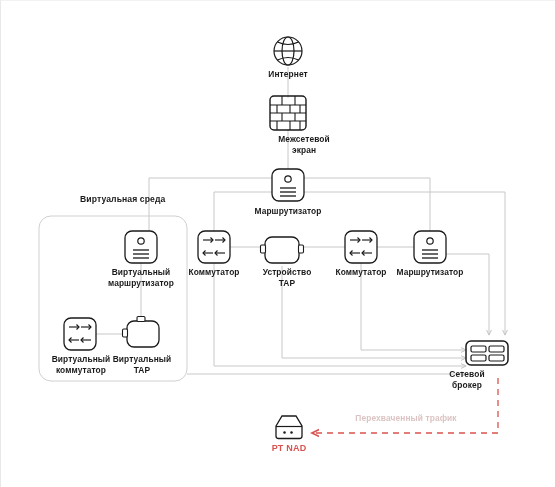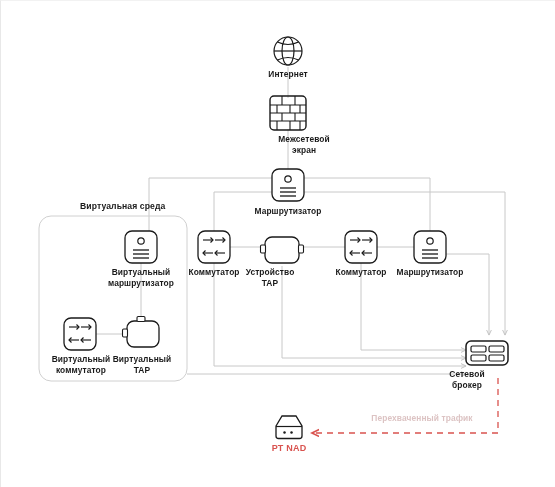--- a/index.html
+++ b/index.html
@@ -229,45 +229,45 @@
   </g>
 
   <g>
     <path d="M275,425 L281,415 L295,415 L301,425 L301,435 Q301,437.5 298.5,437.5 L277.5,437.5 Q275,437.5 275,435 Z" fill="#ffffff" stroke="#1a1a1a" stroke-width="1.3"></path>
     <line x1="275" y1="425.5" x2="301" y2="425.5" stroke="#1a1a1a" stroke-width="1.2"></line>
     <circle cx="283.5" cy="431.5" r="1.25" fill="#1a1a1a"></circle>
     <circle cx="290.5" cy="431.5" r="1.25" fill="#1a1a1a"></circle>
   </g>
 </svg>
 
-<div class="lbl-venv" style="left:47px; top:200px;padding-left:32px;">Виртуальная среда</div>
+<div class="lbl-venv" style="left:47px; top:193px;padding-left:32px;">Виртуальная среда</div>
 
 <div class="lbl" style="left:247px; top:68px; width:80px;">Интернет</div>
 
 <div class="lbl" style="left:263px; top:133px; width:80px;">Межсетевой
 экран</div>
 
 <div class="lbl" style="left:247px; top:205px; width:80px;">Маршрутизатор</div>
 
 <div class="lbl" style="left:101px; top:266px; width:78px;">Виртуальный
 маршрутизатор</div>
 
 <div class="lbl" style="left:44px; top:353px; width:72px;">Виртуальный
 коммутатор</div>
 
 <div class="lbl" style="left:108px; top:353px; width:66px;">Виртуальный
 TAP</div>
 
 <div class="lbl" style="left:180px; top:266px; width:66px;">Коммутатор</div>
 
-<div class="lbl" style="left:236px; top:266px; width:66px;">Устройство
+<div class="lbl" style="left:253px; top:266px; width:66px;">Устройство
 TAP</div>
 
 <div class="lbl" style="left:327px; top:266px; width:66px;">Коммутатор</div>
 
 <div class="lbl" style="left:392px; top:266px; width:74px;">Маршрутизатор</div>
 
 <div class="lbl" style="left:436px; top:368px; width:60px;">Сетевой
 брокер</div>
 
 <div class="lbl-ptnad" style="left:258px; top:442px; width:60px;">PT NAD</div>
 
-<div class="lbl-traffic" style="left:361px; top:412px; width:120px;">Перехваченный трафик</div>
+<div class="lbl-traffic" style="left:345px; top:412px; width:120px;">Перехваченный трафик</div>
 
 </body></html>

